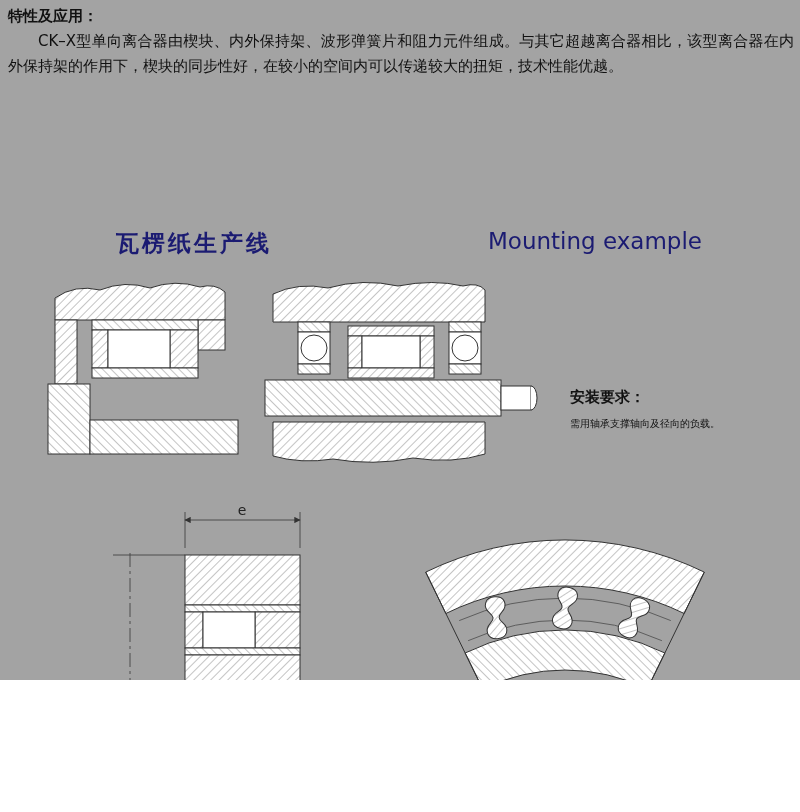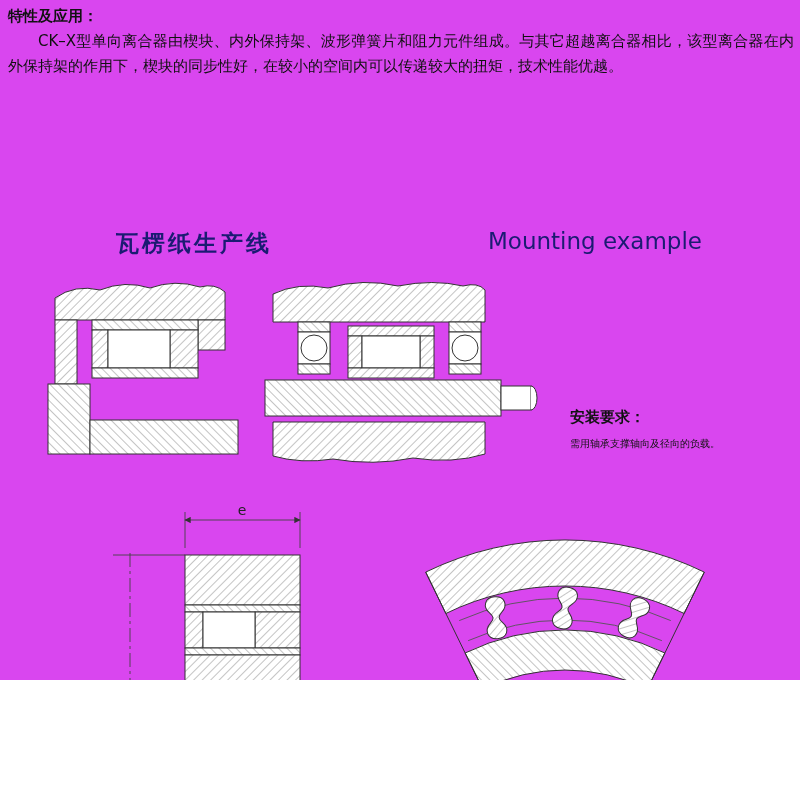--- a/index.html
+++ b/index.html
@@ -1,29 +1,29 @@
 <!DOCTYPE html>
 <html><head>
 <meta charset="utf-8">
 <style>
   * { margin:0; padding:0; box-sizing:border-box; }
   html,body { width:800px; height:812px; background:#ffffff;
     font-family:"DejaVu Sans","Liberation Sans",sans-serif; }
-  .page { position:relative; width:800px; height:680px; background:#d946ef; overflow:hidden; color:#111; }
+  .page { position:relative; width:800px; height:680px; background:#a3a3a3; overflow:hidden; color:#111; }
 
   .intro { position:absolute; left:8px; top:4px; width:786px; }
   .intro h3 { font-size:15px; font-weight:bold; line-height:25px; }
   .intro p  { font-size:15px; line-height:25px; text-indent:2em; text-align:justify; }
 
   .title-zh { position:absolute; left:116px; top:228px; font-size:23px; font-weight:bold;
               color:#1b1b72; letter-spacing:3px; }
   .title-en { position:absolute; left:488px; top:228px; font-size:23px; font-weight:normal;
               color:#1b1b72; }
 
-  .install-note { position:absolute; left:570px; top:408px; width:230px; }
+  .install-note { position:absolute; left:570px; top:388px; width:230px; }
   .install-note .nh { font-size:15px; font-weight:bold; margin-bottom:7px; }
   .install-note .nb { font-size:10px; line-height:20px; }
 
   svg.drawing { position:absolute; }
   #d1 { left:40px;  top:272px; }
   #d2 { left:253px; top:272px; }
   #d3 { left:95px;  top:498px; }
   #d4 { left:400px; top:513px; }
   svg text { font-family:"DejaVu Sans",sans-serif; fill:#222; }
 </style>

